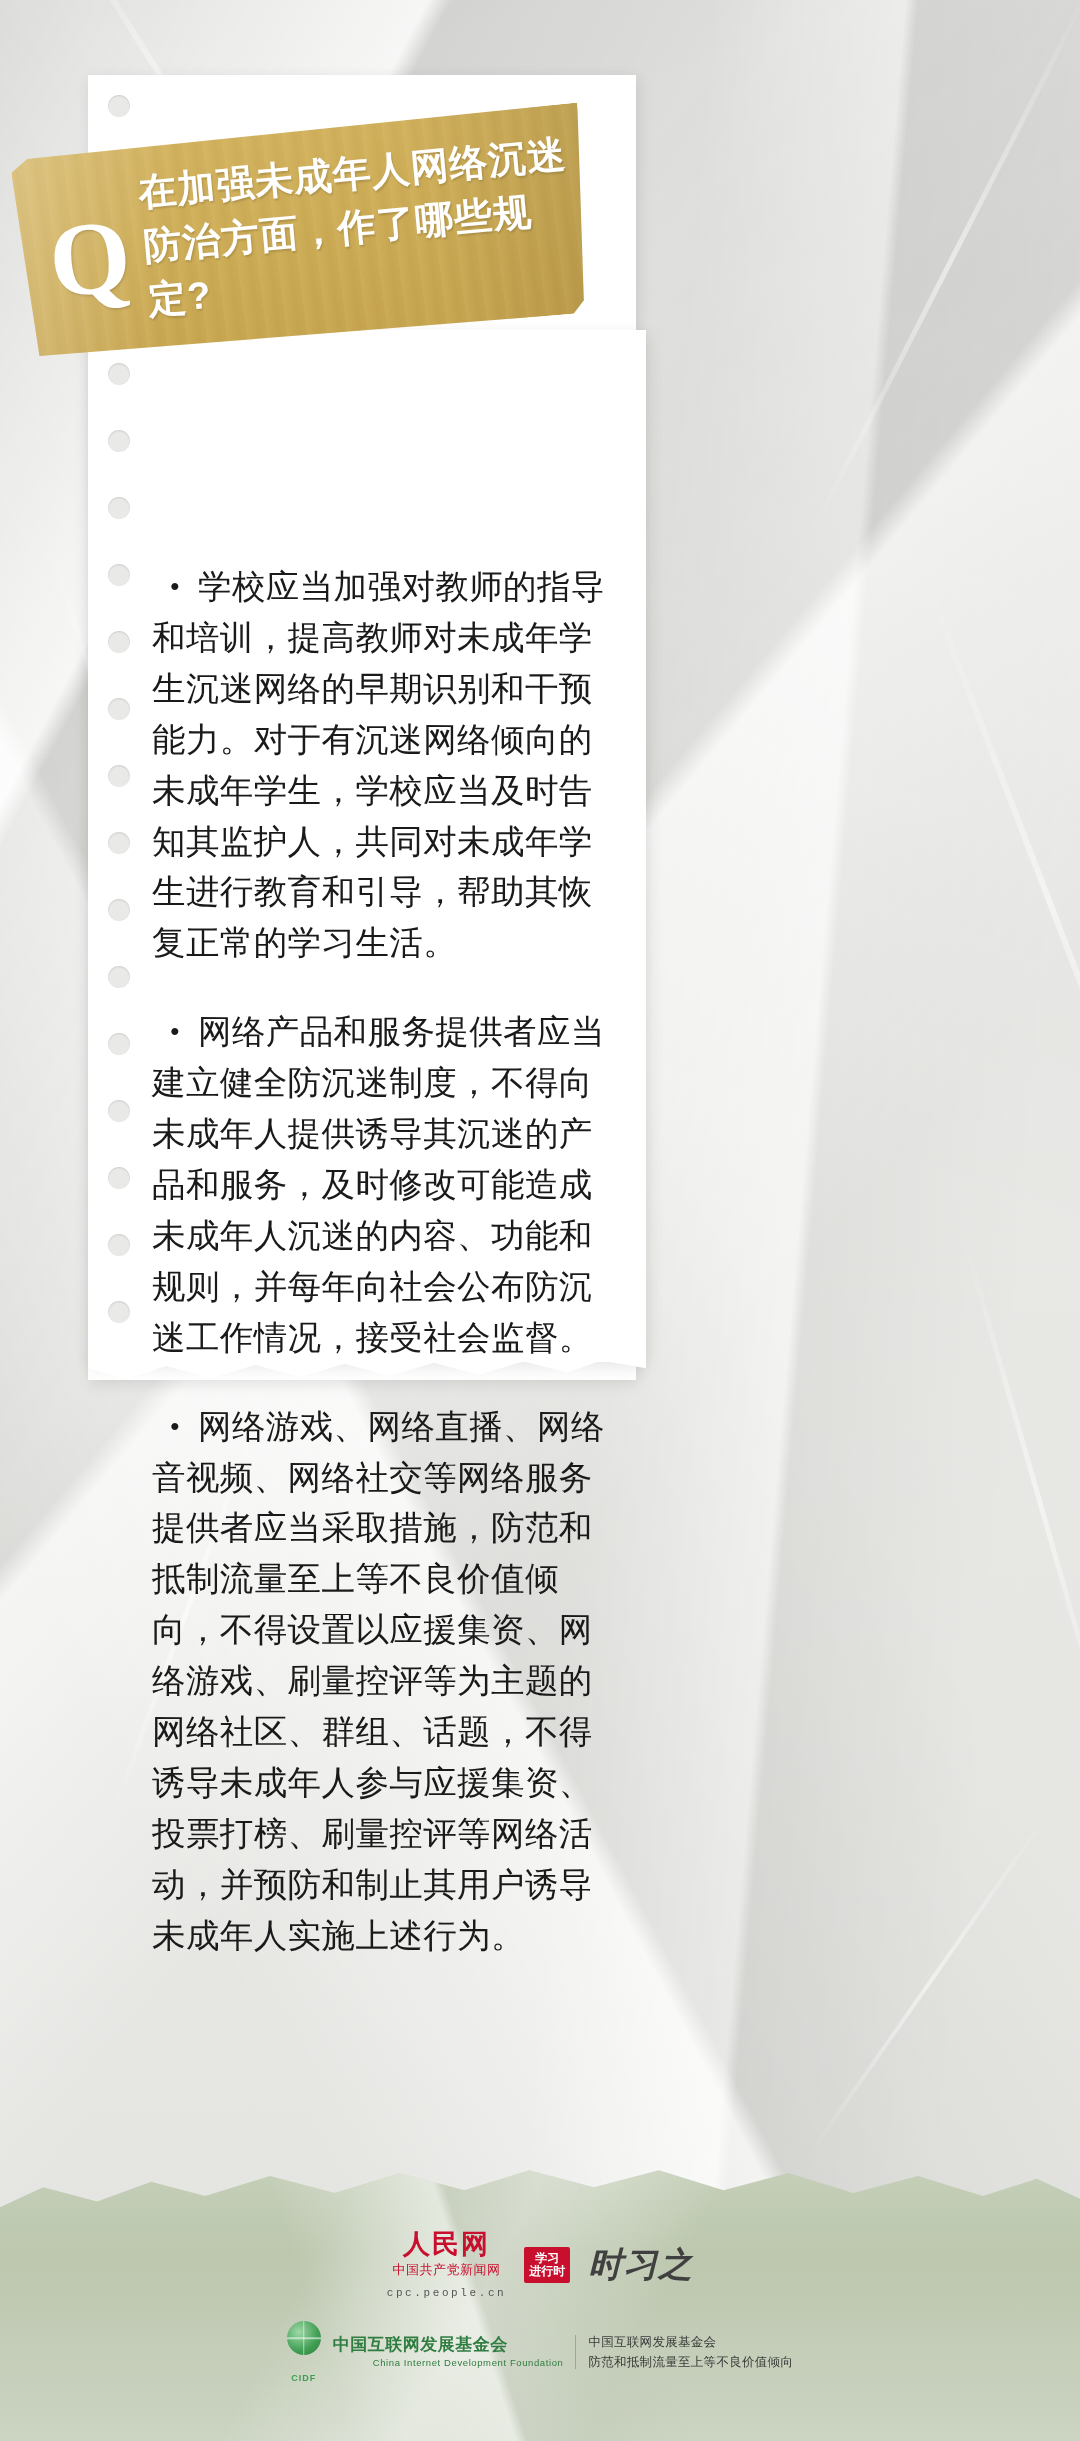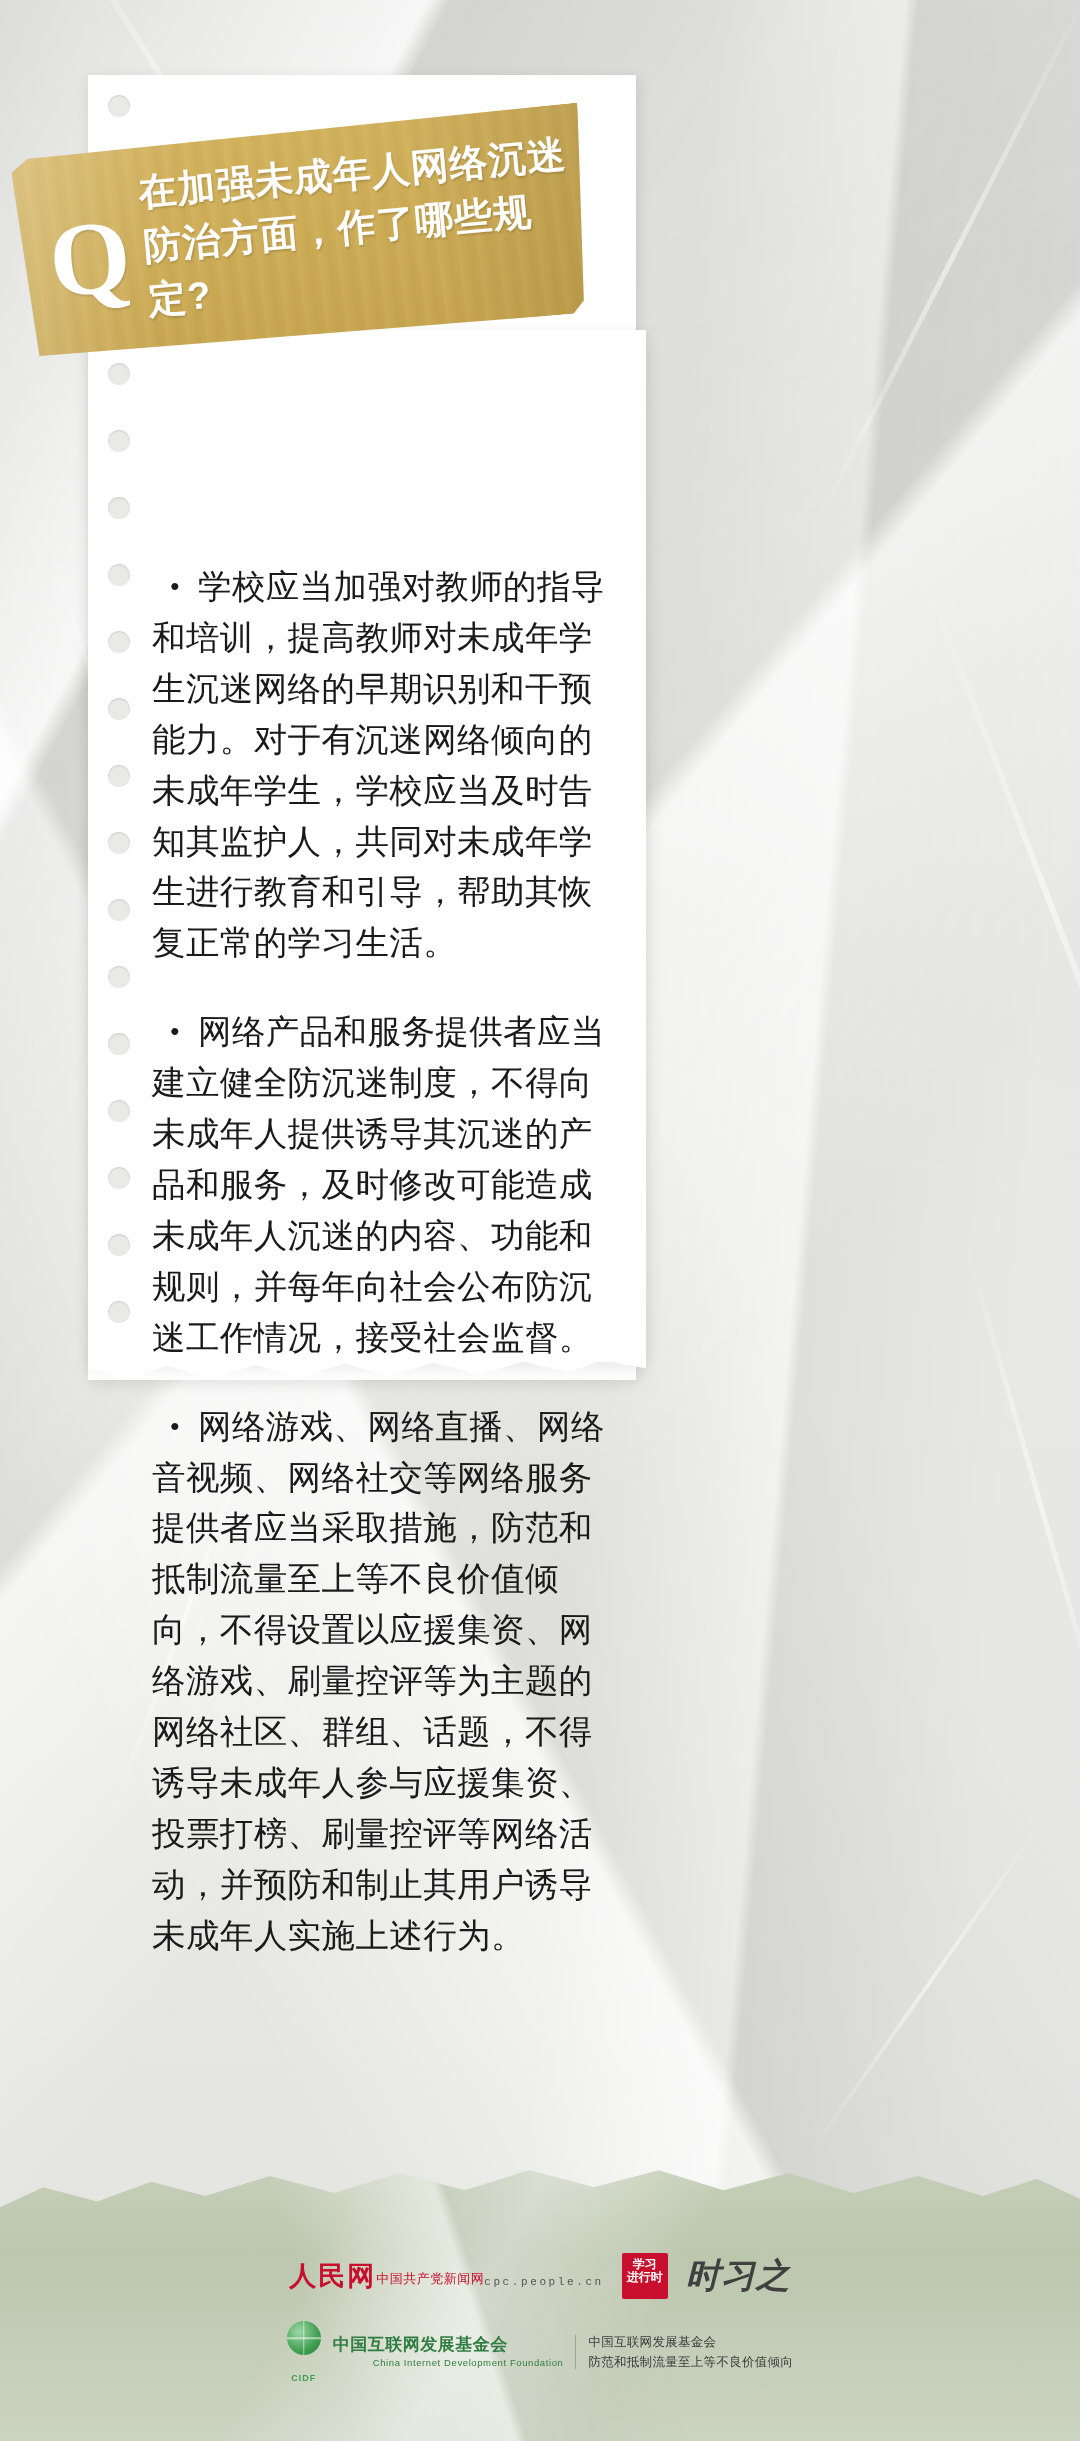--- a/index.html
+++ b/index.html
@@ -205,21 +205,21 @@
     align-items: center;
     gap: 22px;
   }
   .logo-row {
     display: flex;
     align-items: center;
     gap: 18px;
   }
   .logo-people {
     display: flex;
-    flex-direction: row;
+    flex-direction: column;
     align-items: center;
     line-height: 1;
   }
   .logo-people .lp-main {
     color: #c8102e;
     font-size: 27px;
     font-weight: 700;
     letter-spacing: 2px;
     font-family: "Liberation Serif", serif;
   }
@@ -232,20 +232,21 @@
   }
   .logo-people .lp-url {
     color: #555;
     font-size: 11px;
     letter-spacing: 2.6px;
     margin-top: 12px;
     font-family: "Liberation Mono", monospace;
   }
   .logo-sx {
     display: flex;
+    align-items: center;
     gap: 18px;
   }
   .sx-badge {
     background: #c8102e;
     color: #fff;
     font-size: 12px;
     font-weight: 700;
     line-height: 1.05;
     padding: 5px 5px;
     text-align: center;

